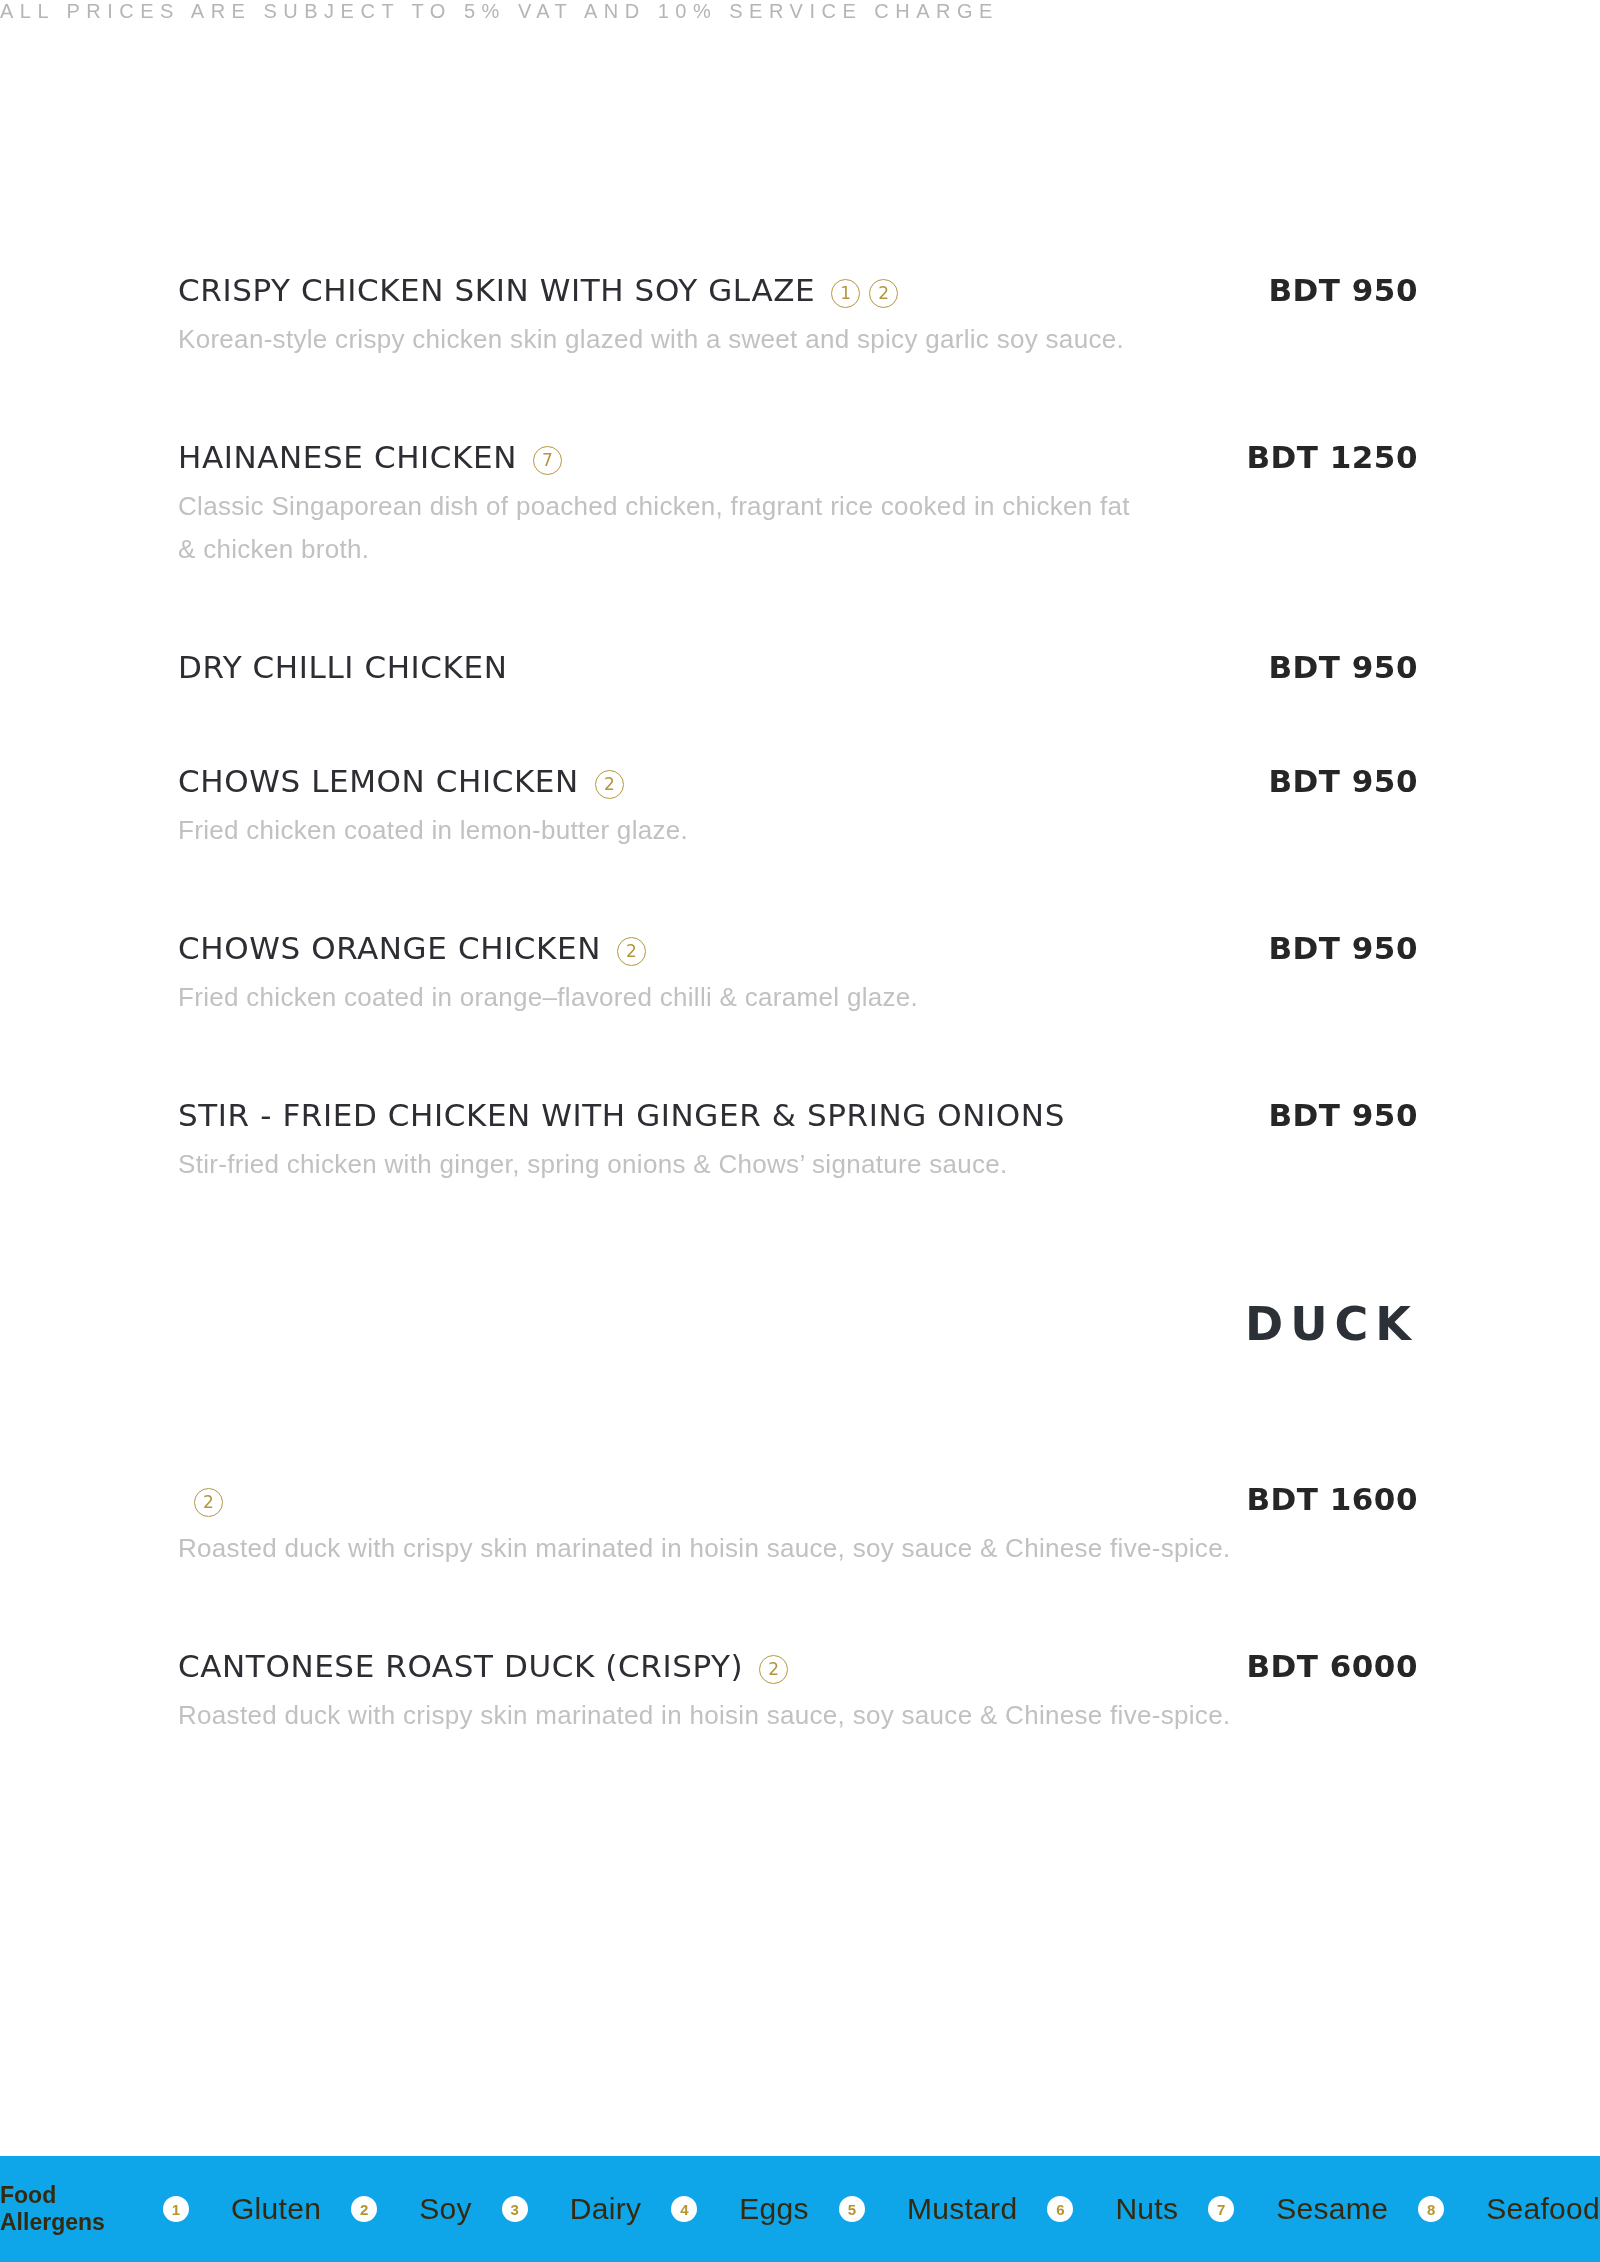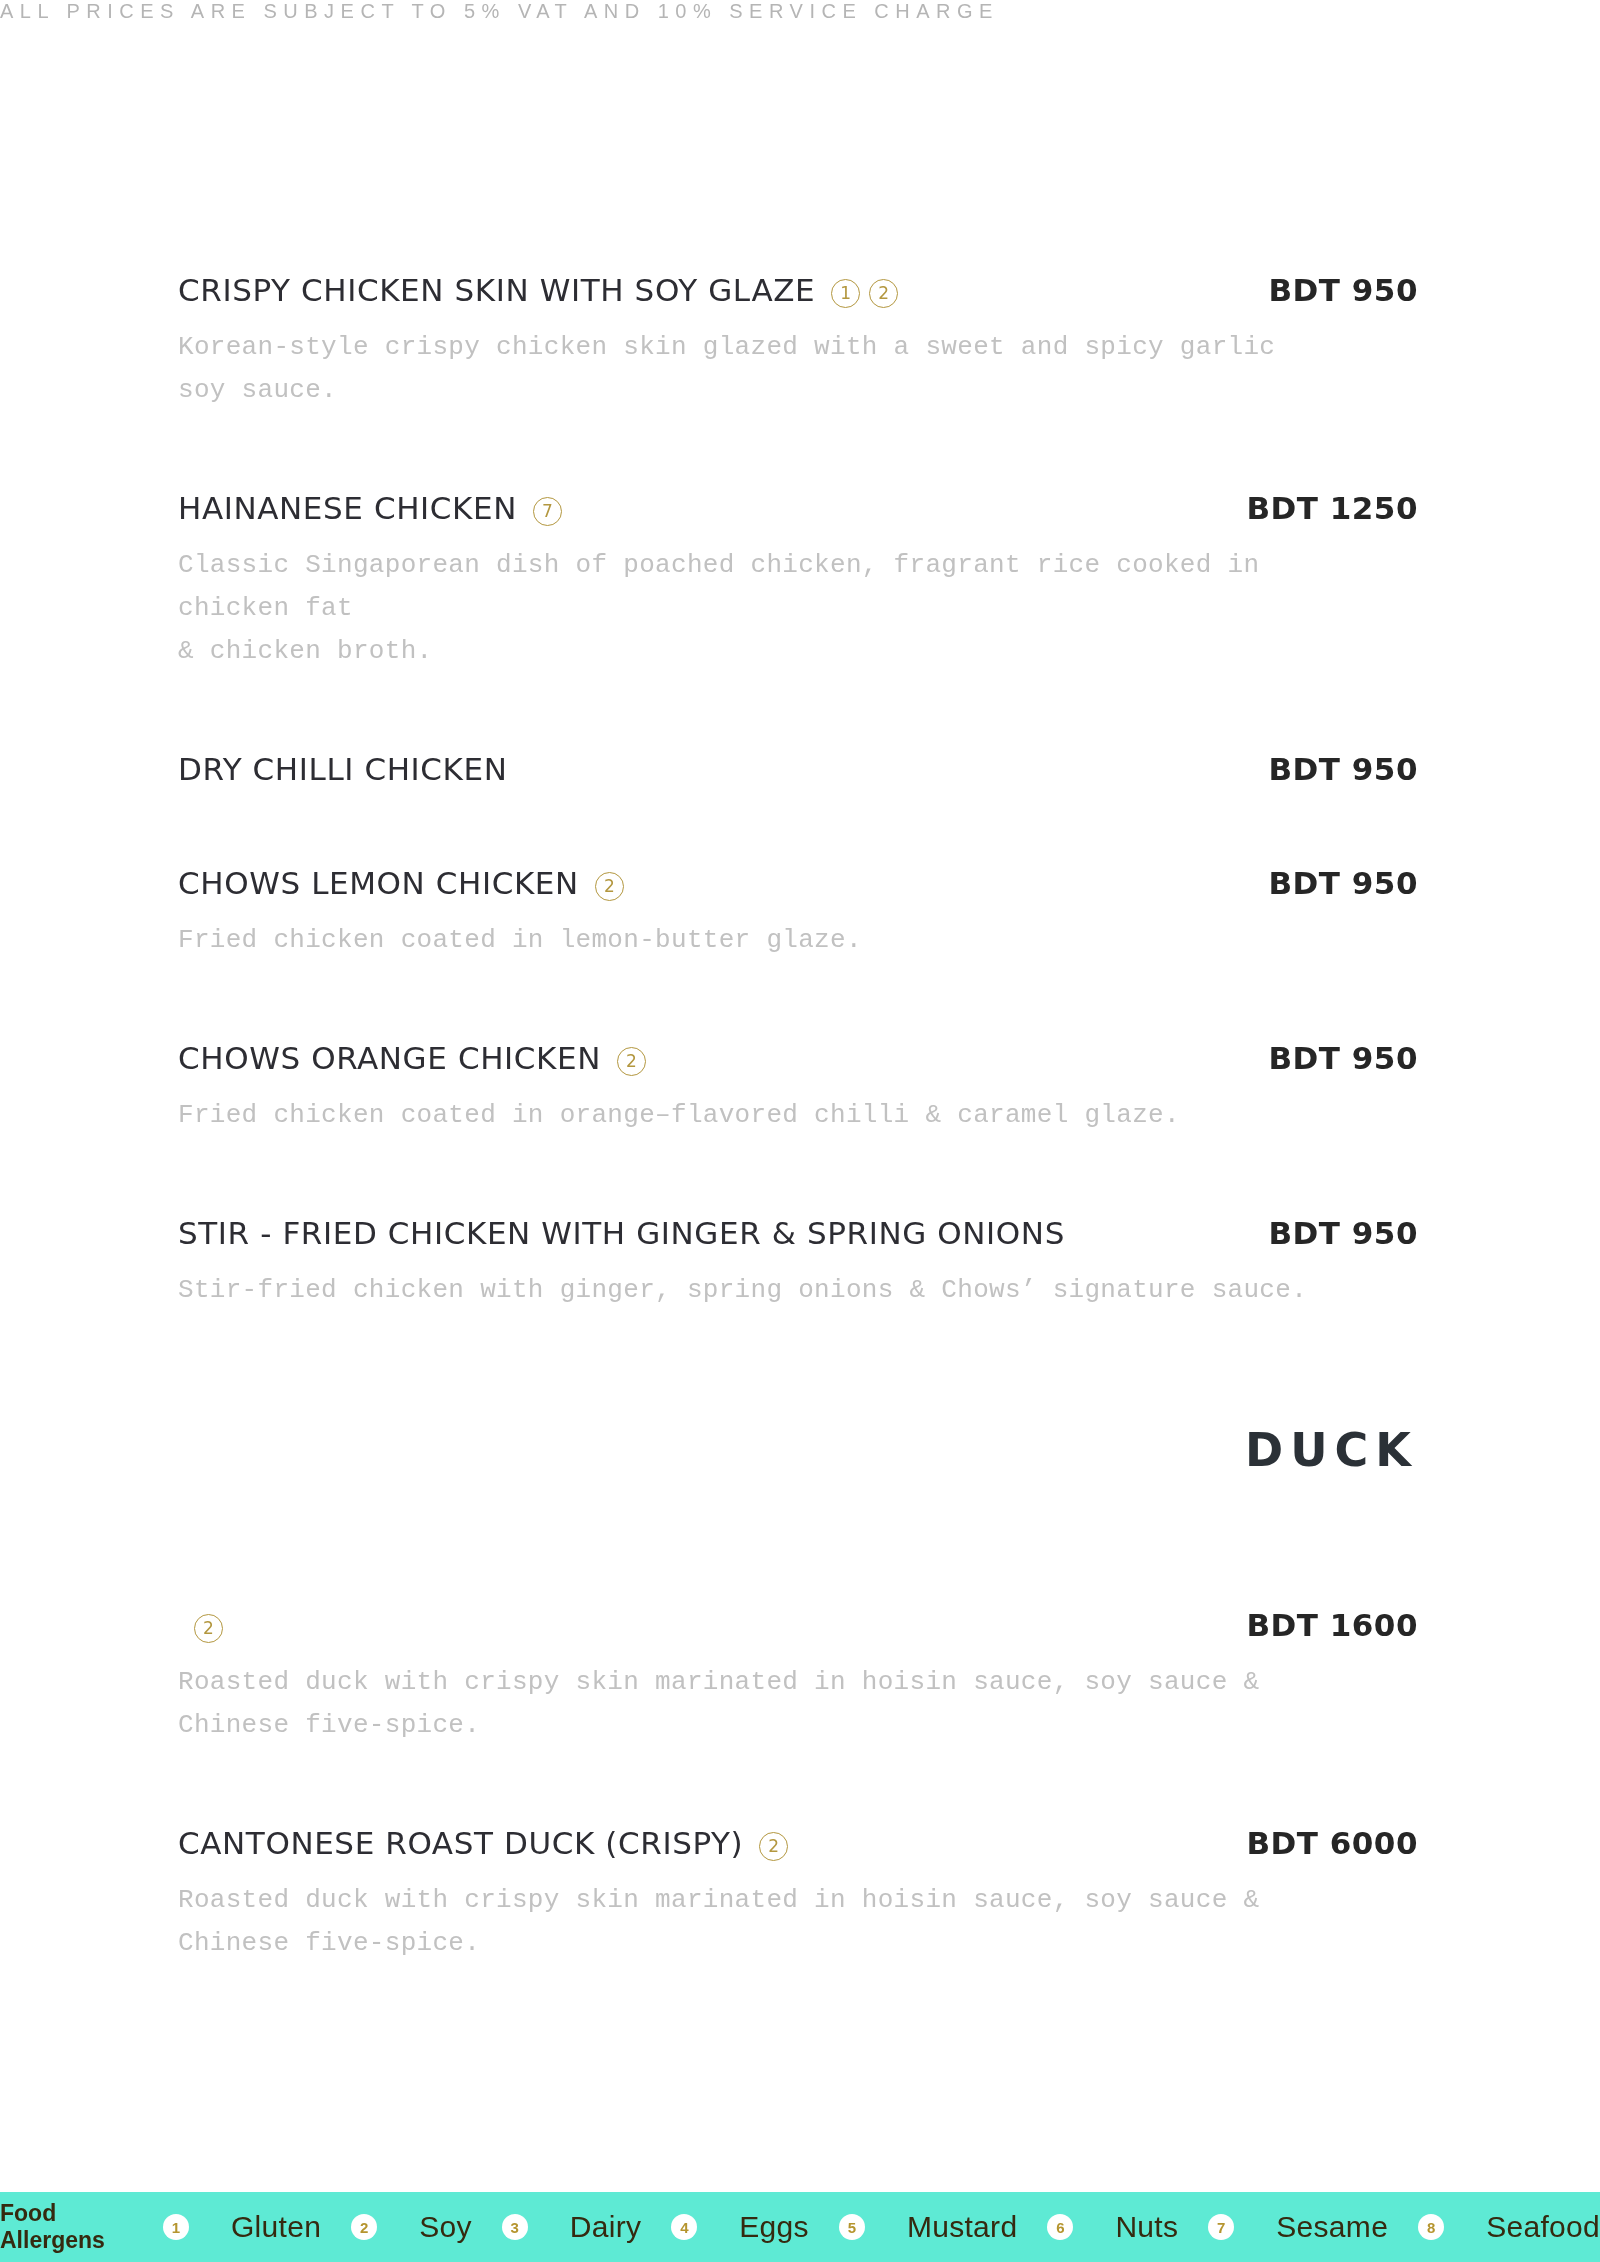--- a/index.html
+++ b/index.html
@@ -37,49 +37,48 @@
   }
   .item-price {
     margin-left:auto;
     font-family:"DejaVu Sans", sans-serif;
     font-size:31px; font-weight:700;
     letter-spacing:0.5px;
     color:#262626;
     white-space:nowrap;
   }
   .item-desc {
-    margin-top:18px;
+    margin-top:10px;
     font-size:26px; line-height:43px;
     letter-spacing:0.3px;
     color:#c1c1c1;
     white-space:pre-line;
     max-width:1160px;
-    font-family:Liberation Mono, monospace;
   }
   .section-heading {
     margin-top:110px; margin-bottom:125px;
     text-align:right;
     font-family:"DejaVu Sans", sans-serif;
     font-size:46px; font-weight:700;
     letter-spacing:7px;
     line-height:56px;
     color:#2b3137;
   }
   .vat-note {
     position:absolute;
     left:0; right:0; top:2127;
     font-size:20px;
     letter-spacing:6.5px;
     color:#b5b5b5;
   }
   .allergen-bar {
     position:absolute;
     left:0; right:0; bottom:0;
-    height:70px;
-    background:#5eead4;
+    height:106px;
+    background:#0ea5e9;
     display:flex; align-items:center; justify-content:center;
     gap:30px;
   }
   .bar-label {
     font-size:23px; font-weight:700;
     color:#352a10;
   }
   .bar-entry { display:flex; align-items:center; gap:9px; }
   .bar-circle {
     width:26px; height:26px;

